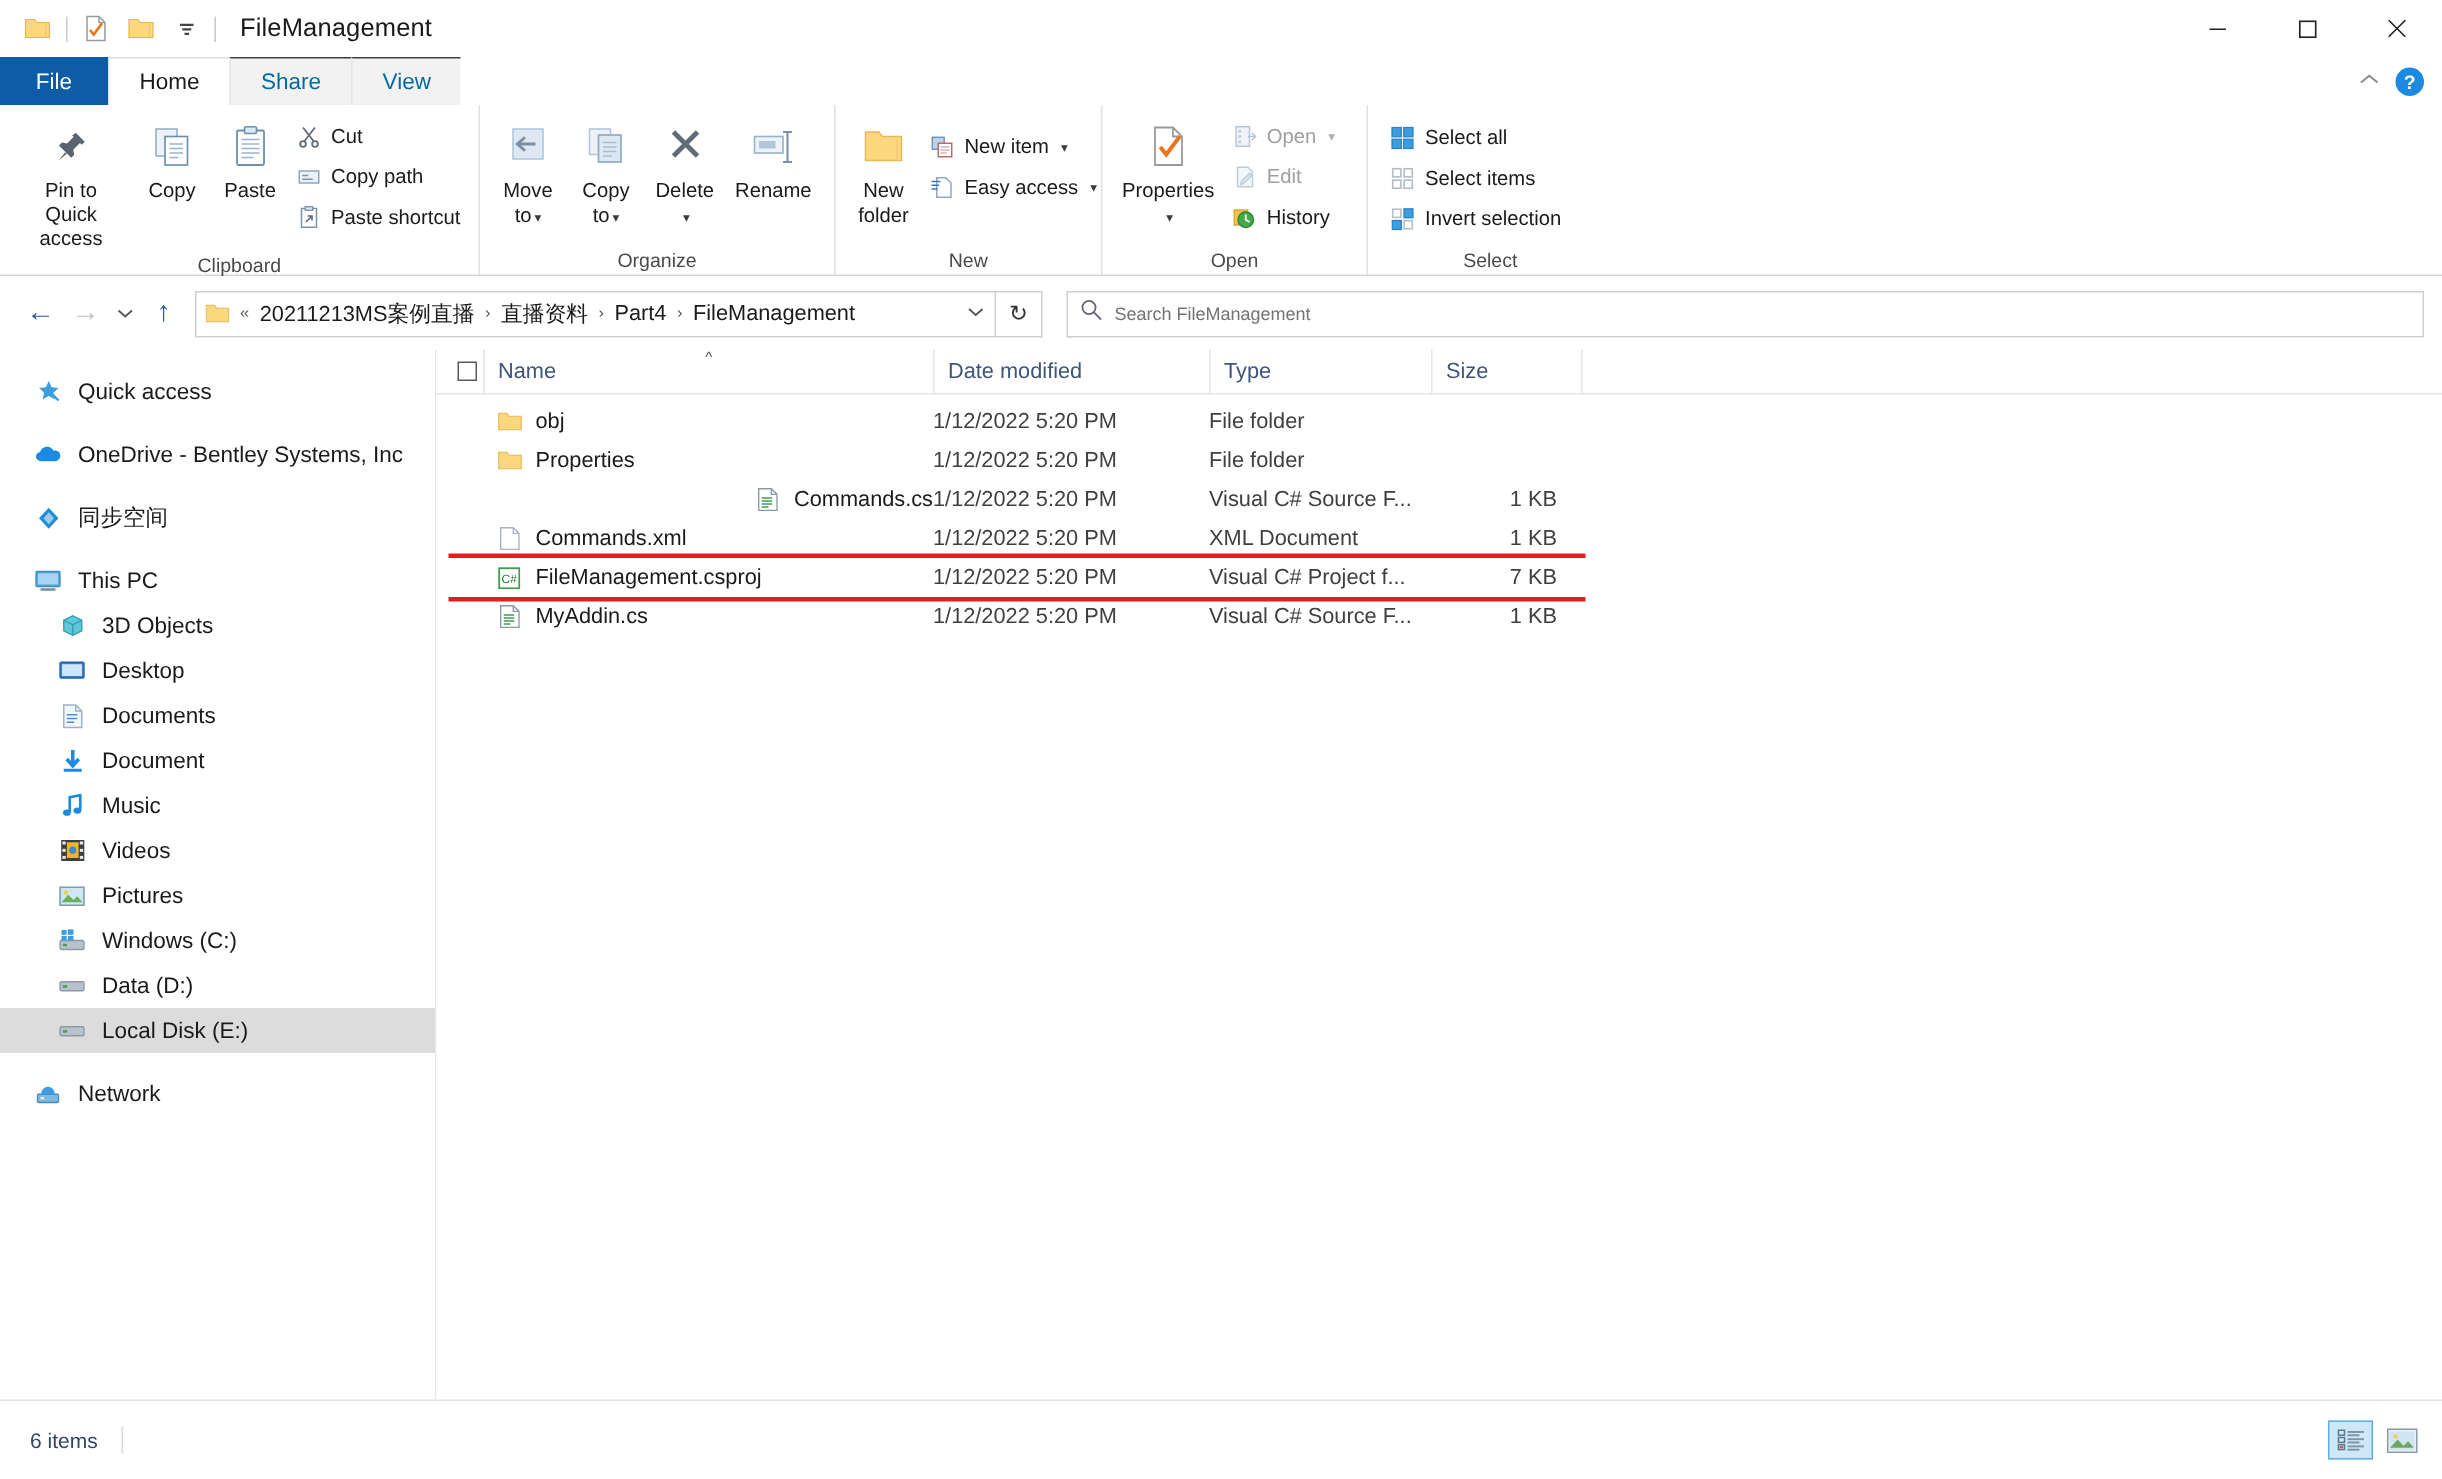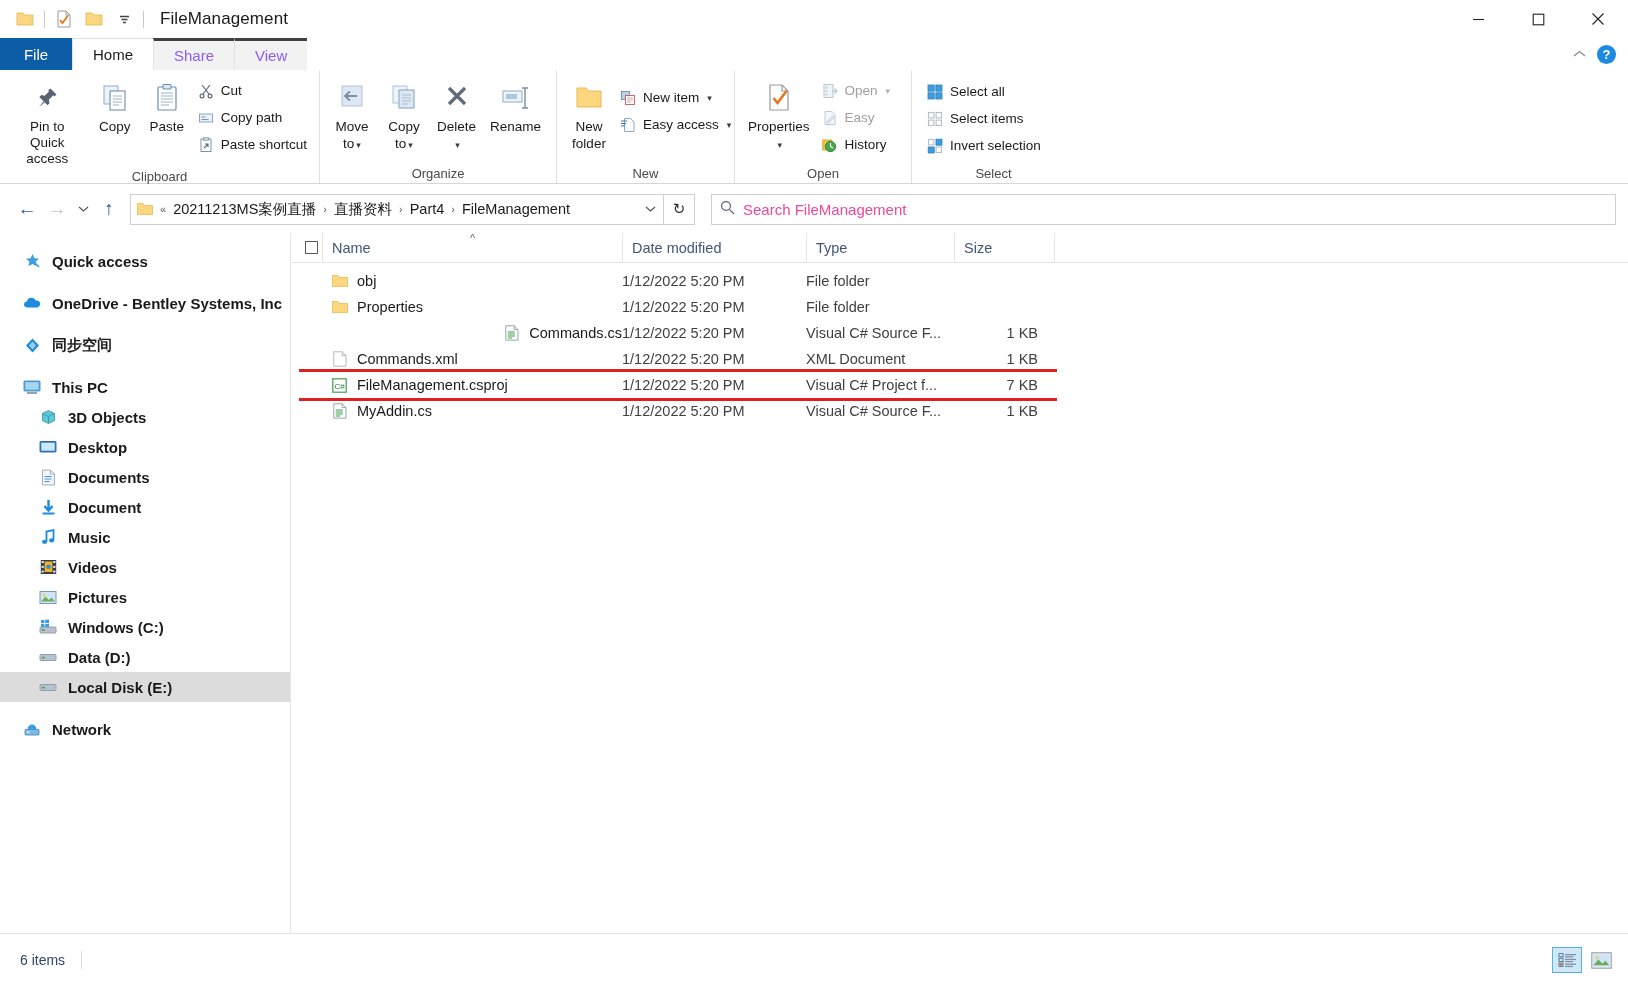--- a/index.html
+++ b/index.html
@@ -32,22 +32,22 @@
     position: absolute; top: 38px; left: 0; width: 1628px; height: 32px;
     background: #ffffff; display: flex; align-items: flex-end;
   }
   .tab-file {
     width: 72px; height: 32px; background: #0d5ca6; color: #fff;
     display: flex; align-items: center; justify-content: center;
     font-size: 15px;
   }
   .tab {
     height: 32px; padding: 0 20px; display: flex; align-items: center;
-    font-size: 15px; color: #8b5cf6; background: #f2f2f2;
-    border-left: 1px solid #e3e3e3; border-top: 3px solid #404040;
+    font-size: 15px; color: #0369a1; background: #f2f2f2;
+    border-left: 1px solid #e3e3e3; border-top: 1px solid #404040;
   }
   .tab.active { background: #ffffff; border-top: 1px solid #dcdcdc; color: #1a1a1a; }
   .tabbar-right { margin-left: auto; display: flex; align-items: center; gap: 10px; padding-right: 12px; height: 32px; }
   .help-btn {
     width: 19px; height: 19px; border-radius: 50%; background: #1b8ae0;
     color: #fff; font-size: 13px; font-weight: bold;
     display: flex; align-items: center; justify-content: center;
   }
 
   
@@ -102,31 +102,31 @@
   .crumb-sep { font-size: 11px; color: #555; padding: 0 3px; }
   .crumb-drop { margin-left: auto; width: 22px; text-align: center; font-size: 10px; color: #444; }
   .refreshbtn {
     width: 31px; height: 31px; border: 1px solid #cfcfcf; border-left: none;
     display: flex; align-items: center; justify-content: center; font-size: 15px; color: #333;
   }
   .searchbox {
     flex: 1; height: 31px; border: 1px solid #cfcfcf; margin-left: 16px;
     display: flex; align-items: center; padding: 0 8px; gap: 8px;
   }
-  .searchbox .ph { font-size: 15px; color: #ec4899; }
+  .searchbox .ph { font-size: 12px; color: #737373; }
 
   
   .main { position: absolute; top: 233px; left: 0; width: 1628px; height: 700px; display: flex; }
   .sidebar {
     width: 291px; height: 700px; background: #ffffff;
     border-right: 1px solid #e6e6e6; padding-top: 13px; overflow: hidden;
   }
   .nav-item {
     height: 30px; display: flex; align-items: center; gap: 10px;
-    font-size: 15px; color: #1a1a1a; padding-left: 22px; white-space: nowrap; font-weight: bold;
+    font-size: 15px; color: #1a1a1a; padding-left: 22px; white-space: nowrap;
   }
   .nav-item.indent { padding-left: 38px; }
   .nav-item.sel { background: #dcdcdc; }
   .nav-gap { height: 12px; }
   .nav-ico { width: 20px; height: 20px; display: flex; align-items: center; justify-content: center; flex: 0 0 20px; }
 
   
   .filepane { flex: 1; position: relative; background: #fff; }
   .colhdr { display: flex; height: 30px; border-bottom: 1px solid #e4e4e4; position: relative; }
   .colhdr .ch {
@@ -435,21 +435,21 @@
           <span>Open</span>
           <span class="caret dis">▾</span>
         </div>
         <div class="smallbtn disabled">
           <span class="sico">
             <svg width="16" height="16" viewBox="0 0 16 16">
                 <path d="M3 1.5h7l3 3v10H3z" fill="#f4f7fa" stroke="#c0ccd8" stroke-width="1"></path>
                 <path d="M5.5 11l5.5-5.5 1.5 1.5L7 12.5l-2 .5z" fill="#dde6ee" stroke="#c0ccd8" stroke-width="0.9"></path>
               </svg>
           </span>
-          <span>Easy</span>
+          <span>Edit</span>
         </div>
         <div class="smallbtn">
           <span class="sico">
             <svg width="16" height="16" viewBox="0 0 16 16">
                 <rect x="0.8" y="3" width="9" height="10" fill="#f5c34a" stroke="#d9a52f" stroke-width="0.9"></rect>
                 <circle cx="8.5" cy="9.5" r="5.2" fill="#43a94a" stroke="#2f8437" stroke-width="0.9"></circle>
                 <path d="M8.5 6v3.5l2.5 1.5" fill="none" stroke="#fff" stroke-width="1.2"></path>
               </svg>
           </span>
           <span>History</span>

